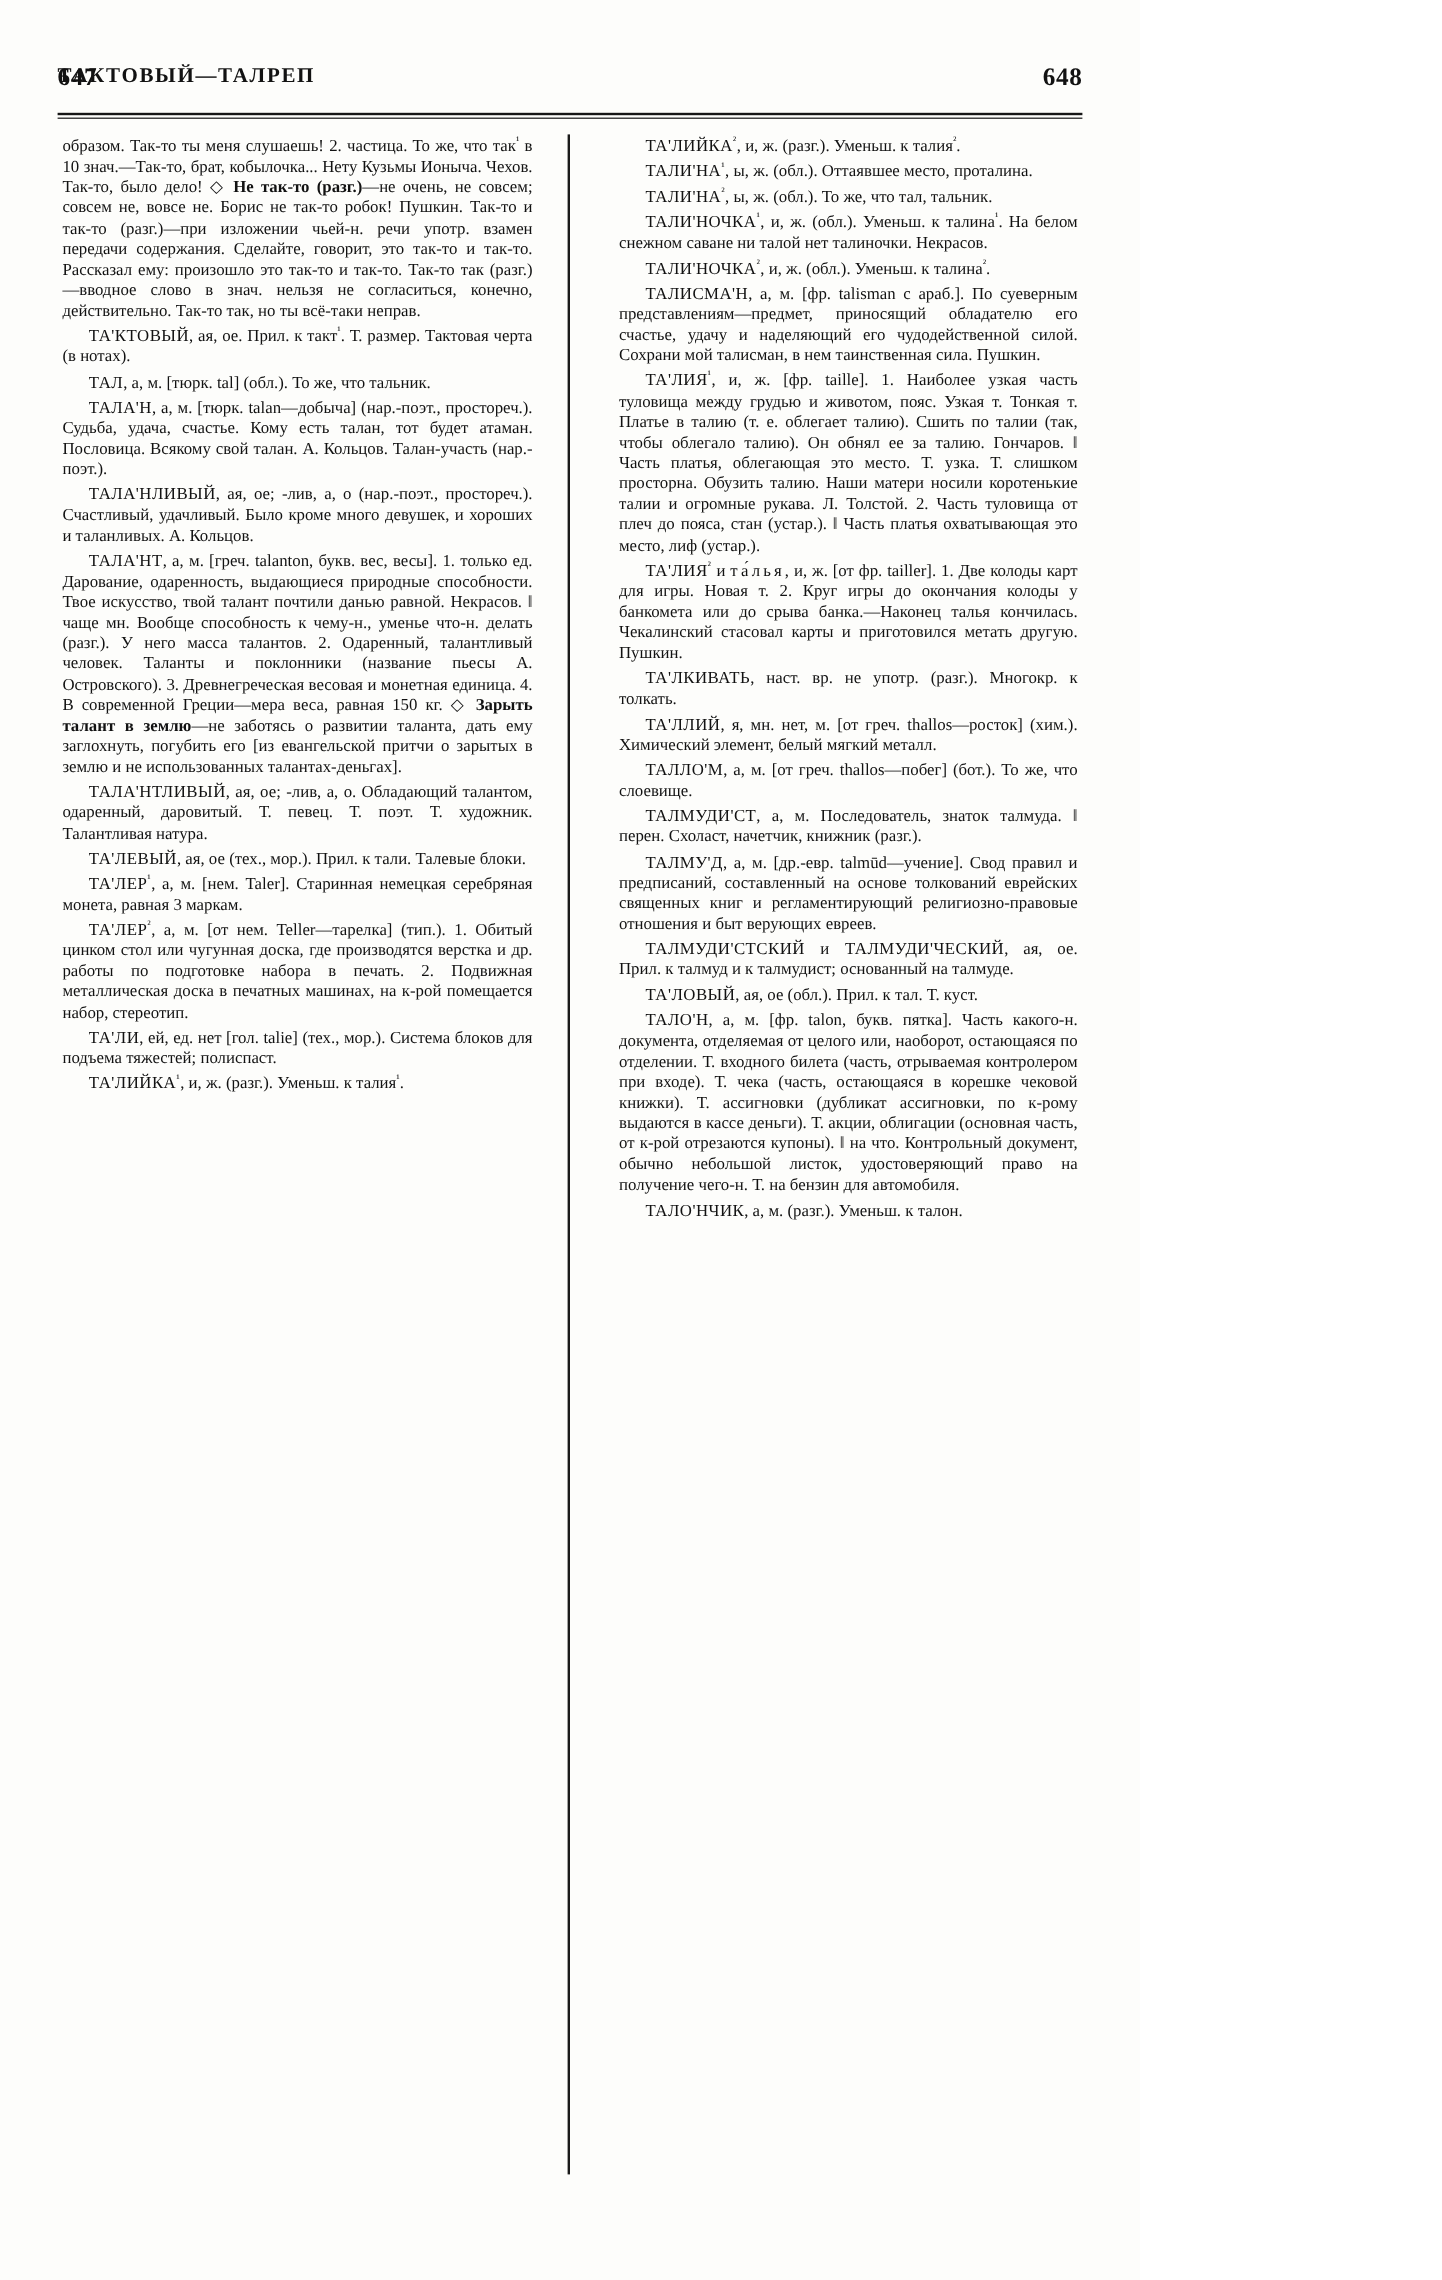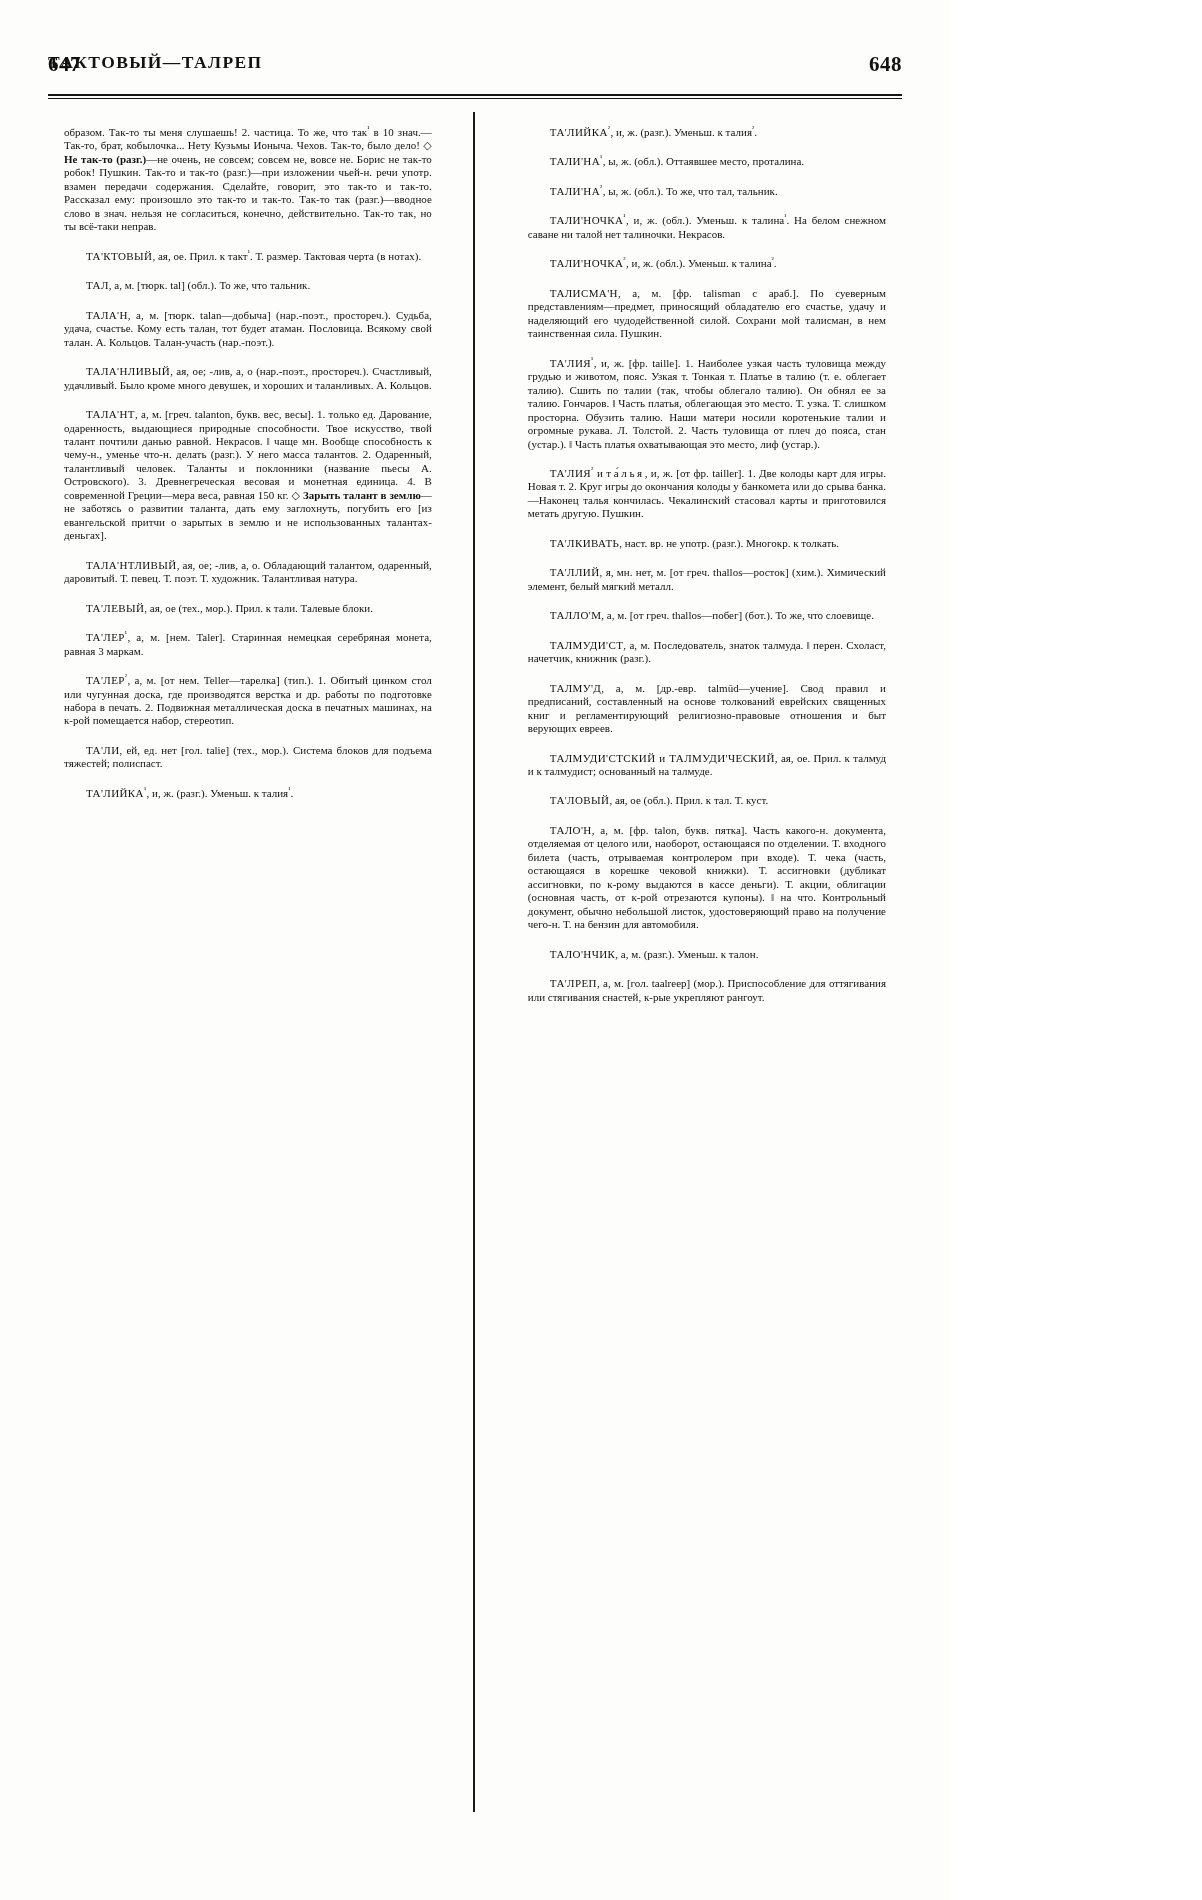--- a/index.html
+++ b/index.html
@@ -67,26 +67,26 @@
   .col-right { padding-left: 26px; }
   .gutter-rule {
     width: 0;
     border-left: 2.2px solid #1a1a1a;
     margin: 2px 11px 0 11px;
     height: 1700px;
   }
 
   
   .entry {
-    font-size: 11px;
+    font-size: 14px;
     line-height: 1.225;
     text-align: justify;
     text-justify: inter-word;
     hyphens: manual;
-    margin: 16px;
+    margin: 4px;
     text-indent: 22px;
   }
   .entry.cont {          
     text-indent: 0;
   }
   .hw {                  
     font-weight: normal;
     letter-spacing: 0.4px;
   }
   .bd { font-weight: bold; }
@@ -138,18 +138,17 @@
         <p class="entry"><span class="hw">ТА'ЛИЯ<span class="sup">²</span></span> и <span class="spaced">та́лья</span>, и, ж. [от фр. tailler]. 1. Две колоды карт для игры. Новая т. 2. Круг игры до окончания колоды у банкомета или до срыва банка.—Наконец талья кончилась. Чекалинский стасовал карты и приготовился метать другую. Пушкин.</p>
         <p class="entry"><span class="hw">ТА'ЛКИВАТЬ</span>, наст. вр. не употр. (разг.). Многокр. к толкать.</p>
         <p class="entry"><span class="hw">ТА'ЛЛИЙ</span>, я, мн. нет, м. [от греч. thallos—росток] (хим.). Химический элемент, белый мягкий металл.</p>
         <p class="entry"><span class="hw">ТАЛЛО'М</span>, а, м. [от греч. thallos—побег] (бот.). То же, что слоевище.</p>
         <p class="entry"><span class="hw">ТАЛМУДИ'СТ</span>, а, м. Последователь, знаток талмуда. ‖ перен. Схоласт, начетчик, книжник (разг.).</p>
         <p class="entry"><span class="hw">ТАЛМУ'Д</span>, а, м. [др.-евр. talmūd—учение]. Свод правил и предписаний, составленный на основе толкований еврейских священных книг и регламентирующий религиозно-правовые отношения и быт верующих евреев.</p>
         <p class="entry"><span class="hw">ТАЛМУДИ'СТСКИЙ и ТАЛМУДИ'ЧЕСКИЙ</span>, ая, ое. Прил. к талмуд и к талмудист; основанный на талмуде.</p>
         <p class="entry"><span class="hw">ТА'ЛОВЫЙ</span>, ая, ое (обл.). Прил. к тал. Т. куст.</p>
         <p class="entry"><span class="hw">ТАЛО'Н</span>, а, м. [фр. talon, букв. пятка]. Часть какого-н. документа, отделяемая от целого или, наоборот, остающаяся по отделении. Т. входного билета (часть, отрываемая контролером при входе). Т. чека (часть, остающаяся в корешке чековой книжки). Т. ассигновки (дубликат ассигновки, по к-рому выдаются в кассе деньги). Т. акции, облигации (основная часть, от к-рой отрезаются купоны). ‖ на что. Контрольный документ, обычно небольшой листок, удостоверяющий право на получение чего-н. Т. на бензин для автомобиля.</p>
         <p class="entry"><span class="hw">ТАЛО'НЧИК</span>, а, м. (разг.). Уменьш. к талон.</p>
-        <p class="entry"><span class="hw">ТА'ЛРЕП</span>, а, м. [гол. taalreep] (мор.). Приспособление для оттягивания или стягивания снастей, к-рые укрепляют рангоут.</p>
       </div>
 
   </div>
 
 </div>
 
 </body></html>

